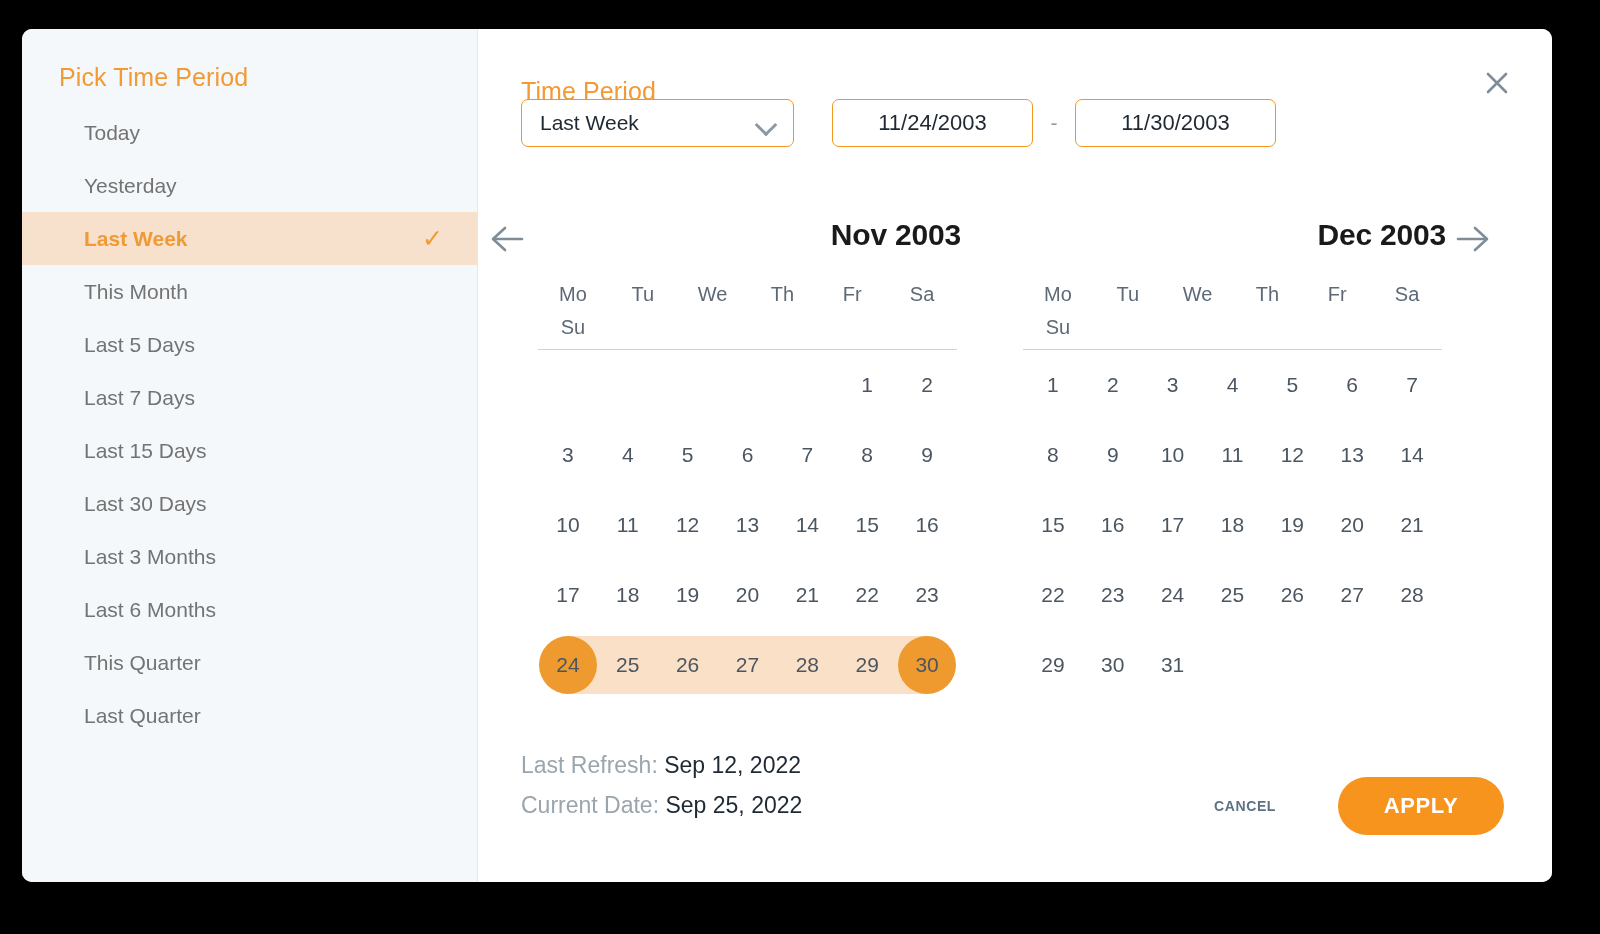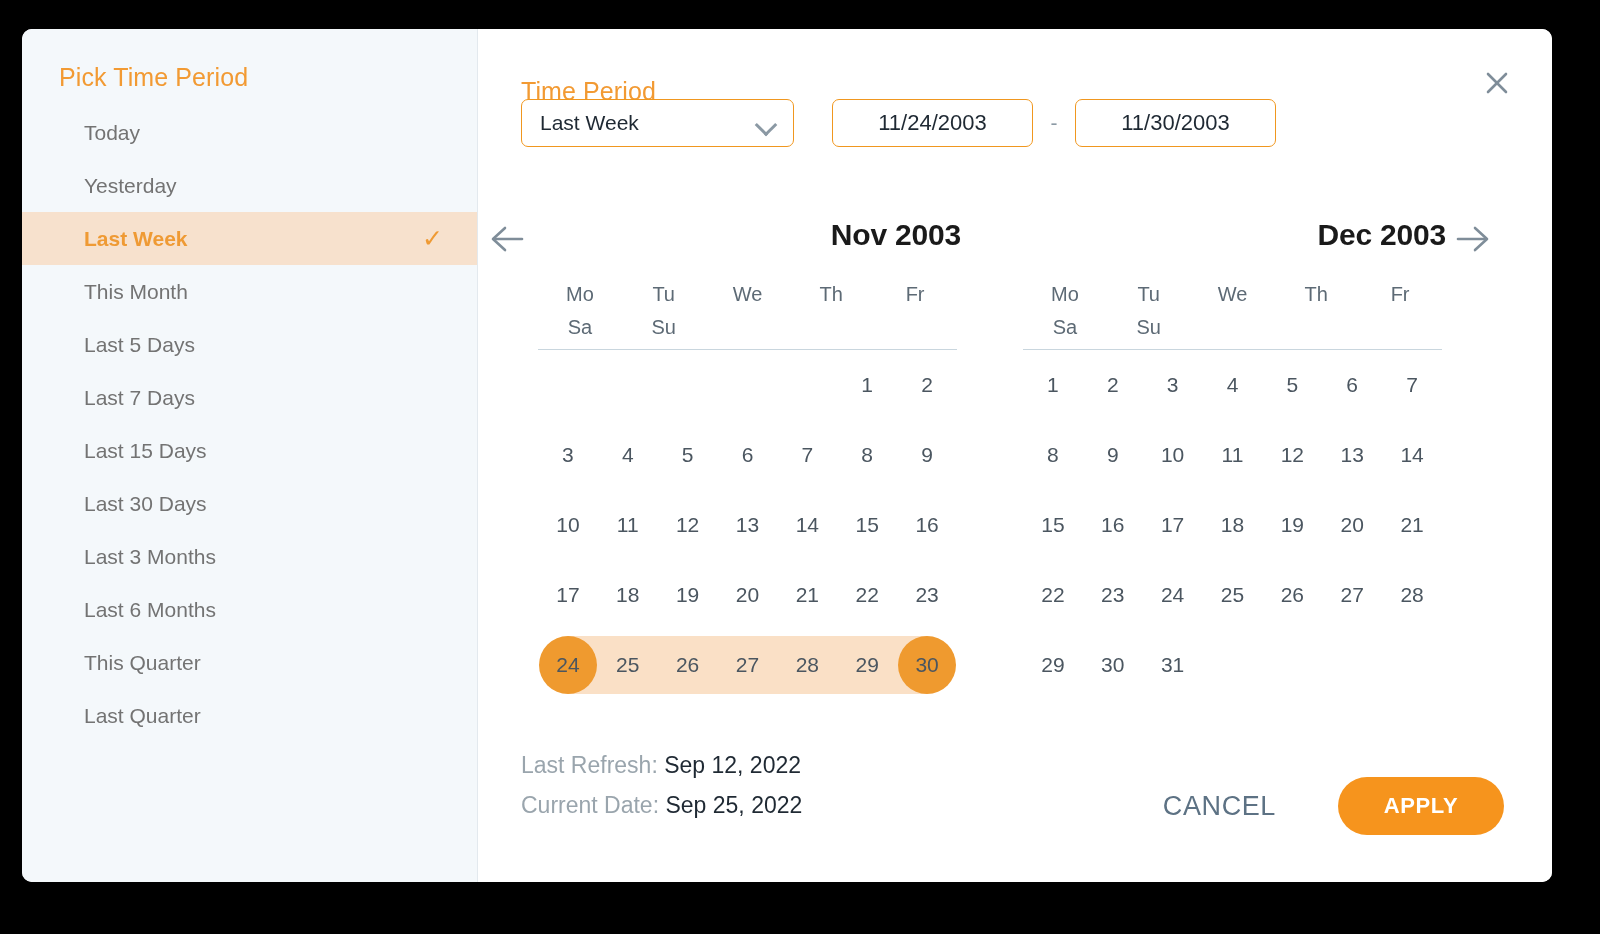--- a/index.html
+++ b/index.html
@@ -192,21 +192,21 @@
     font-size: 30px;
     font-weight: bold;
     color: #1a1a1a;
     height: 56px;
     line-height: 56px;
     letter-spacing: -0.2px;
   }
 
   .dow-row {
     display: grid;
-    grid-template-columns: repeat(5, 1fr);
+    grid-template-columns: repeat(6, 1fr);
     margin-top: 20px;
     padding: 0 4px;
   }
 
   .dow {
     text-align: center;
     font-size: 20px;
     color: #5d6a75;
     padding-bottom: 10px;
   }
@@ -283,22 +283,22 @@
   }
   .meta-line .ml-label { color: #9aa5ad; }
 
   #btn-row {
     display: flex;
     align-items: center;
     padding-top: 36px;
   }
 
   #cancel-btn {
-    font-size: 27px;
-    font-weight: normal;
+    font-size: 14px;
+    font-weight: bold;
     color: #5d7284;
     letter-spacing: 0.6px;
     cursor: pointer;
     padding: 10px 18px;
     background: none;
     border: none;
     font-family: "Liberation Sans", sans-serif;
   }
 
   #apply-btn {

